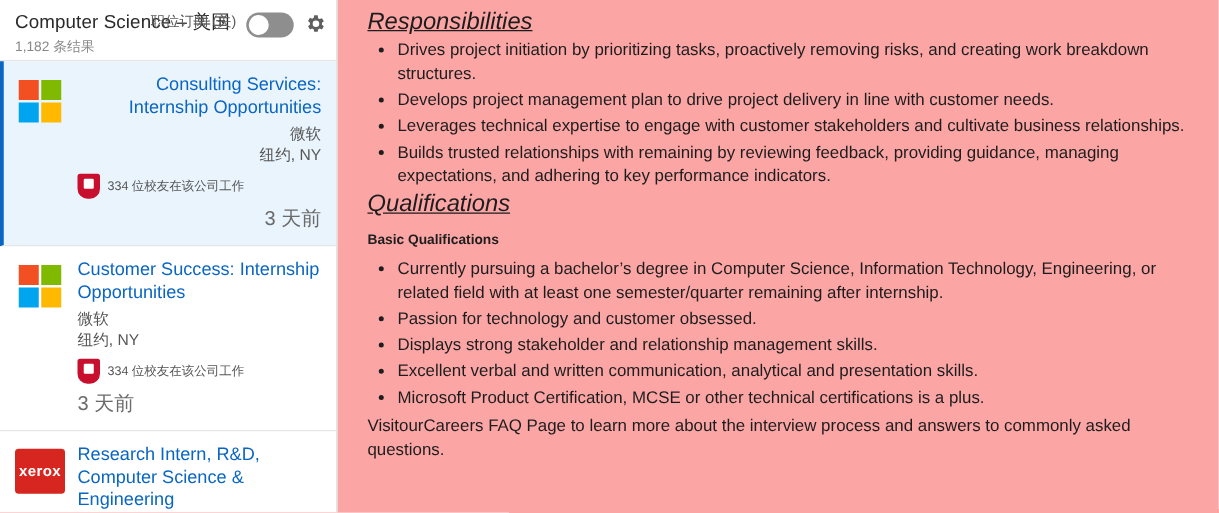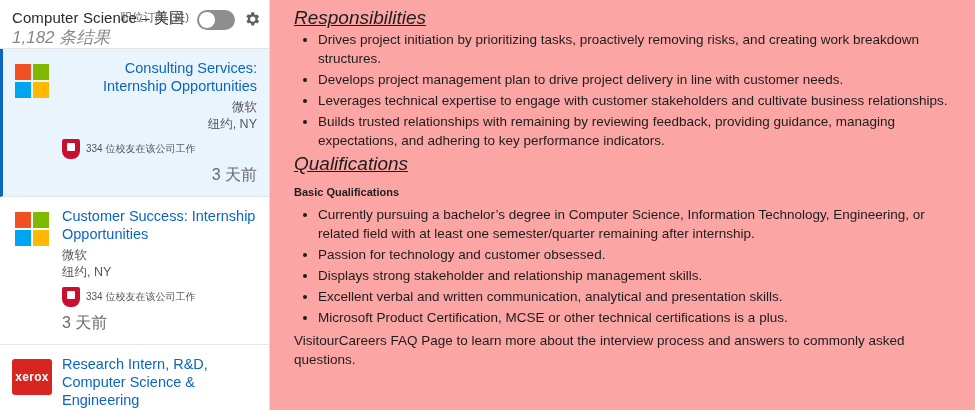--- a/index.html
+++ b/index.html
@@ -32,25 +32,24 @@
     height: 48px;
   }
   .search-title {
     font-size: 15px;
     color: #2a2a2a;
     letter-spacing: .1px;
     line-height: 20px;
     padding-top: 2px;
   }
   .result-count {
-    font-size: 17px;
+    font-size: 11px;
     color: #888;
     margin-top: 3px;
     line-height: 14px;
-    font-style: italic;
   }
   .header-right {
     position: absolute;
     right: 8px;
     top: 10px;
     display: flex;
     gap: 8px;
   }
   .alert-label {
     font-size: 11.5px;

